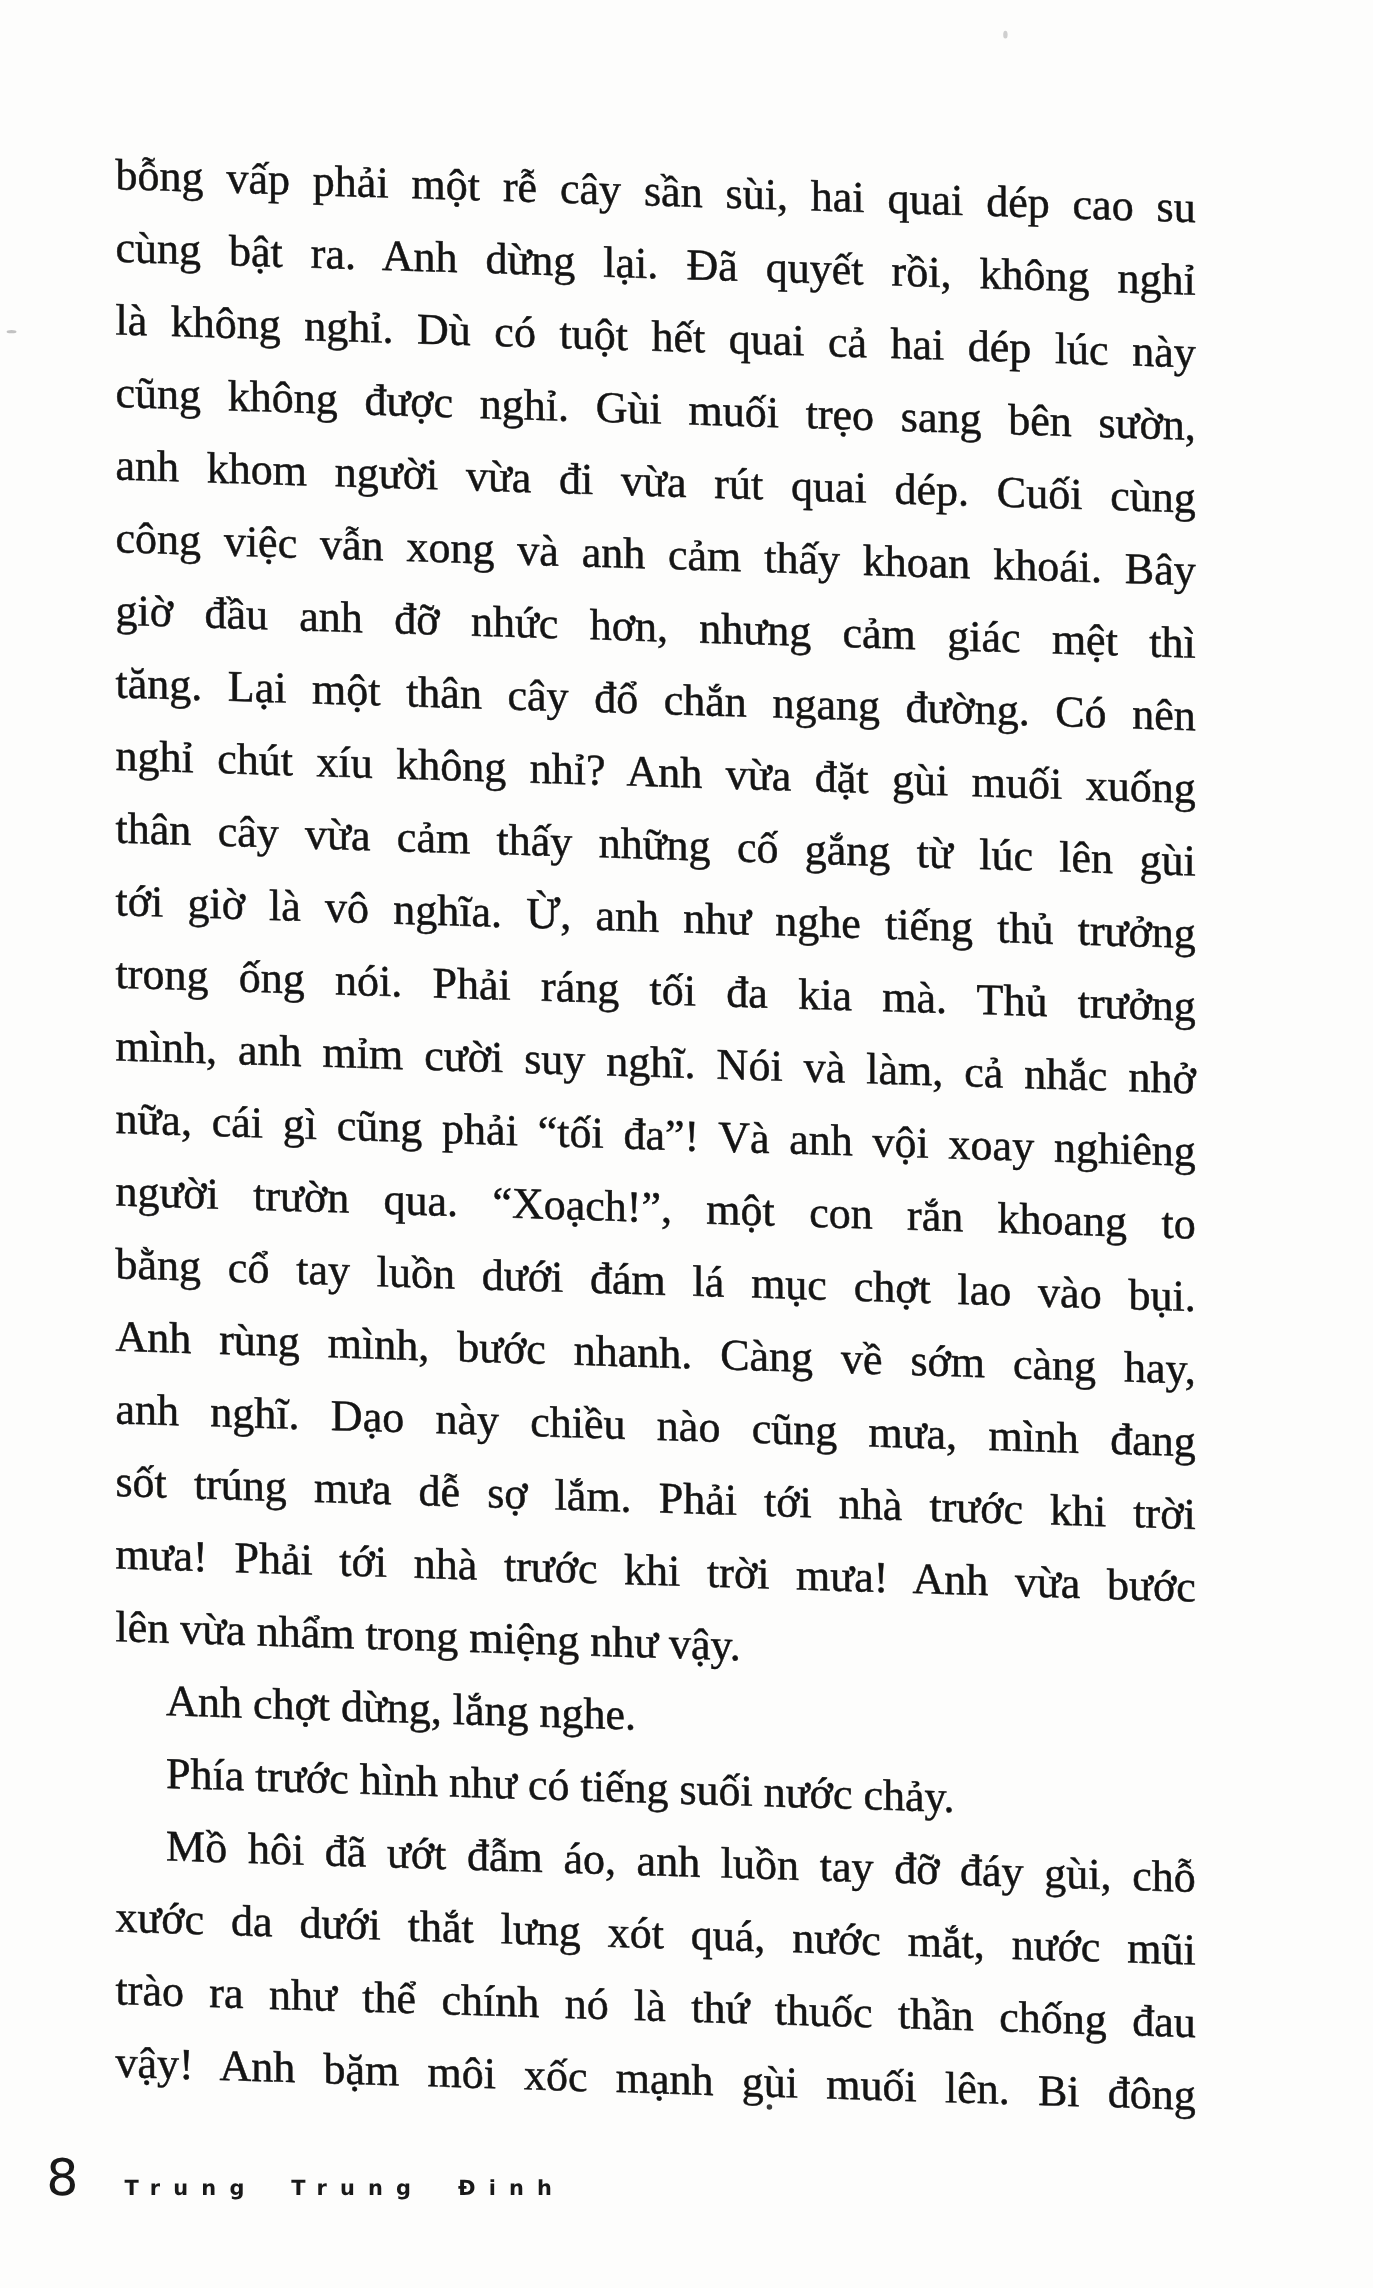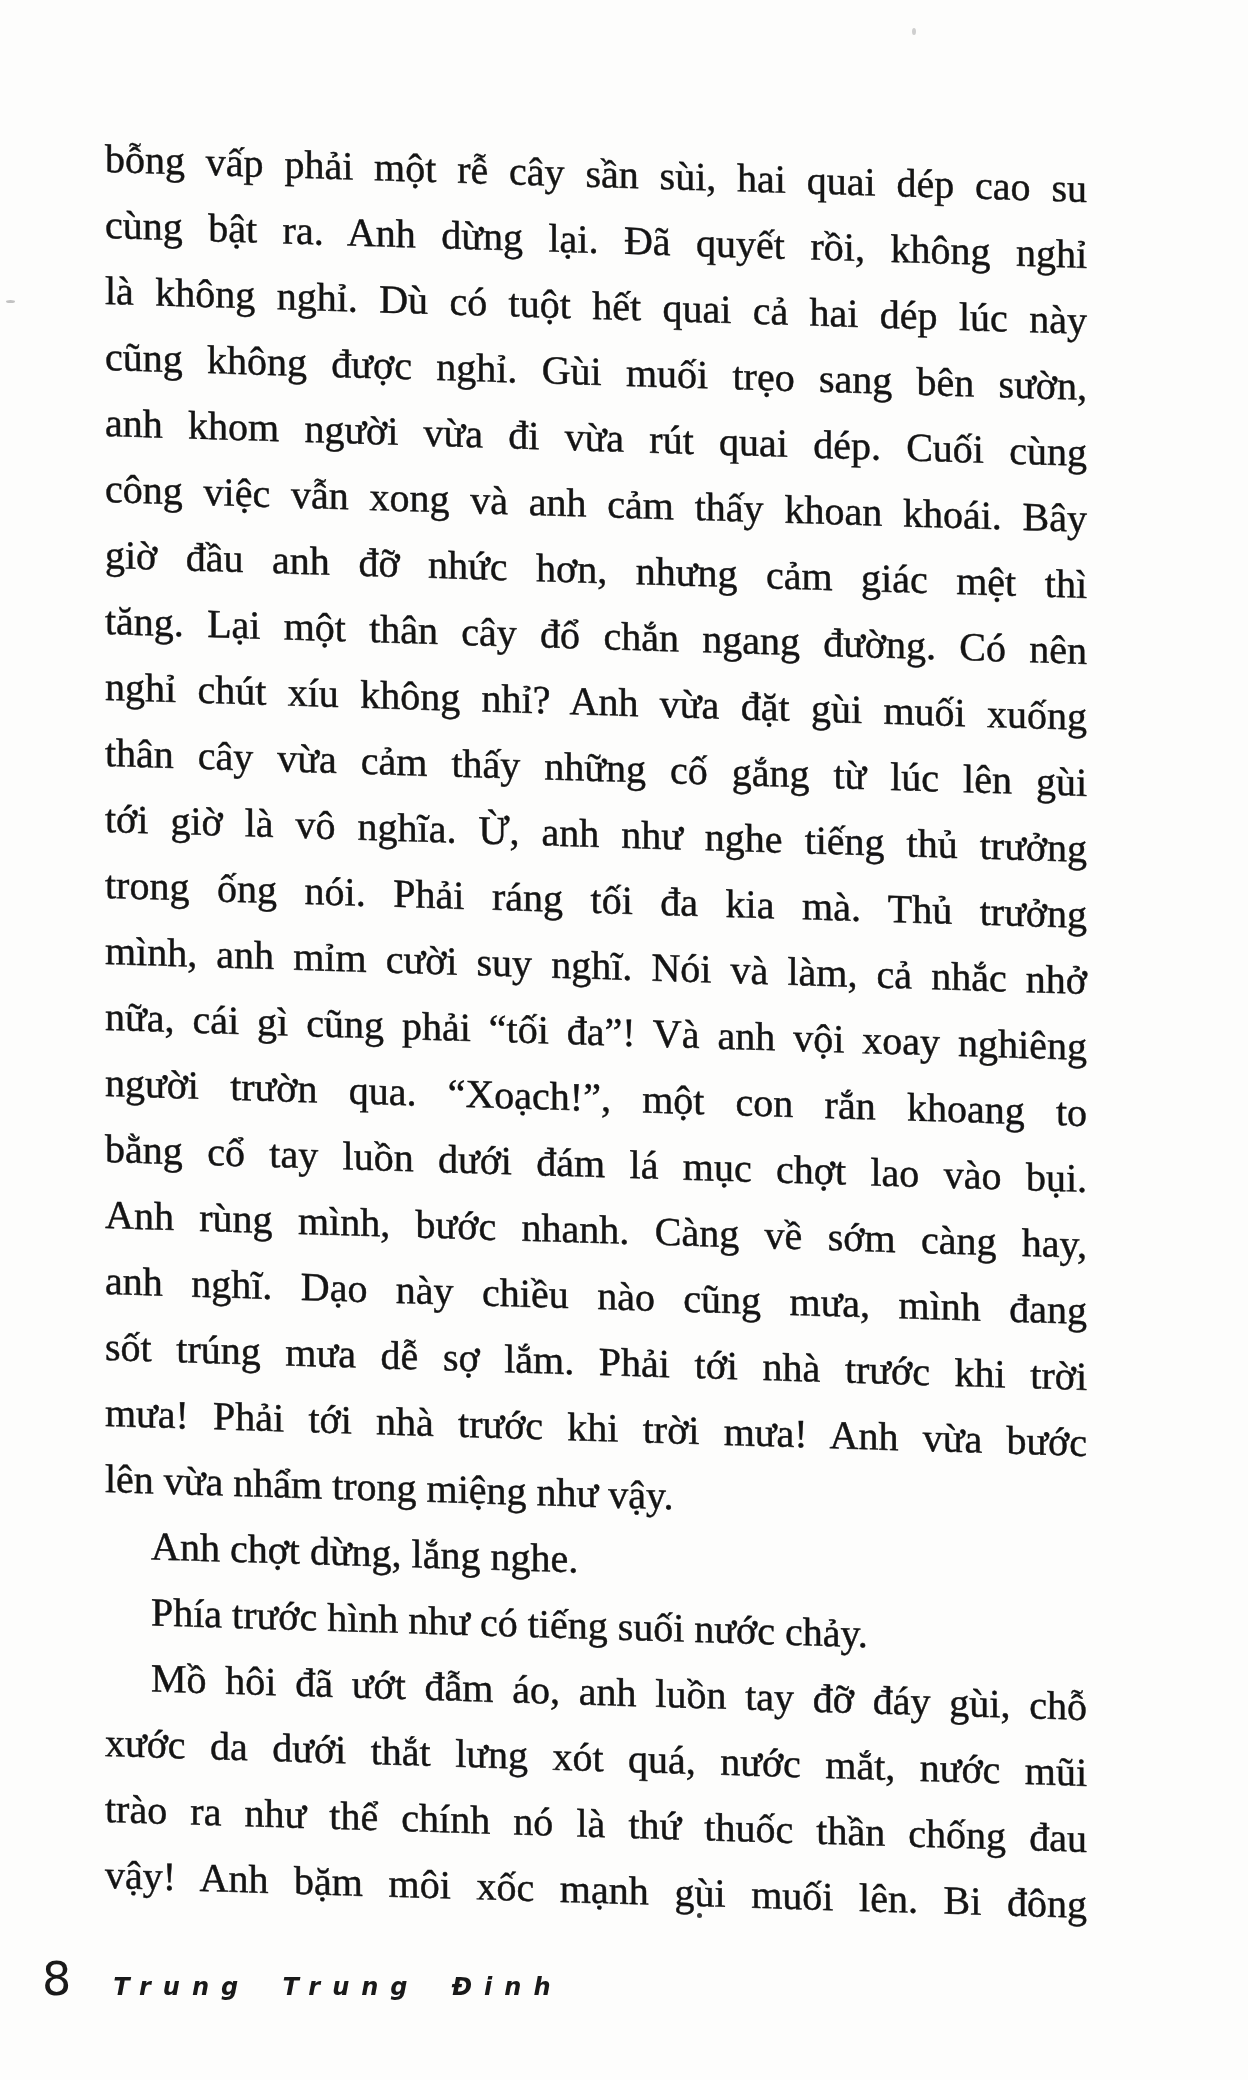--- a/index.html
+++ b/index.html
@@ -48,26 +48,25 @@
     gap: 42px;
     color: #191919;
   }
   .pagenum {
     font-family: "DejaVu Sans", sans-serif;
     font-size: 46px;
     line-height: 1;
   }
   .author {
     font-family: "DejaVu Sans", sans-serif;
-    font-size: 24px;
+    font-size: 19px;
     font-weight: bold;
     letter-spacing: 12px;
     word-spacing: 12px;
     line-height: 1;
-    font-style: italic;
   }
   .speck {
     position: absolute;
     border-radius: 50%;
   }
   .speck.s1 { left: 6px;   top: 300px;  width: 9px; height: 3px; background: #c2c2c2; }
   .speck.s2 { left: 912px; top: 28px;   width: 4px; height: 7px; background: #cfcfcf; }
   .speck.s3 { left: 697px; top: 1913px; width: 5px; height: 5px; background: #3a3a3a; }
 </style>
 </head>

